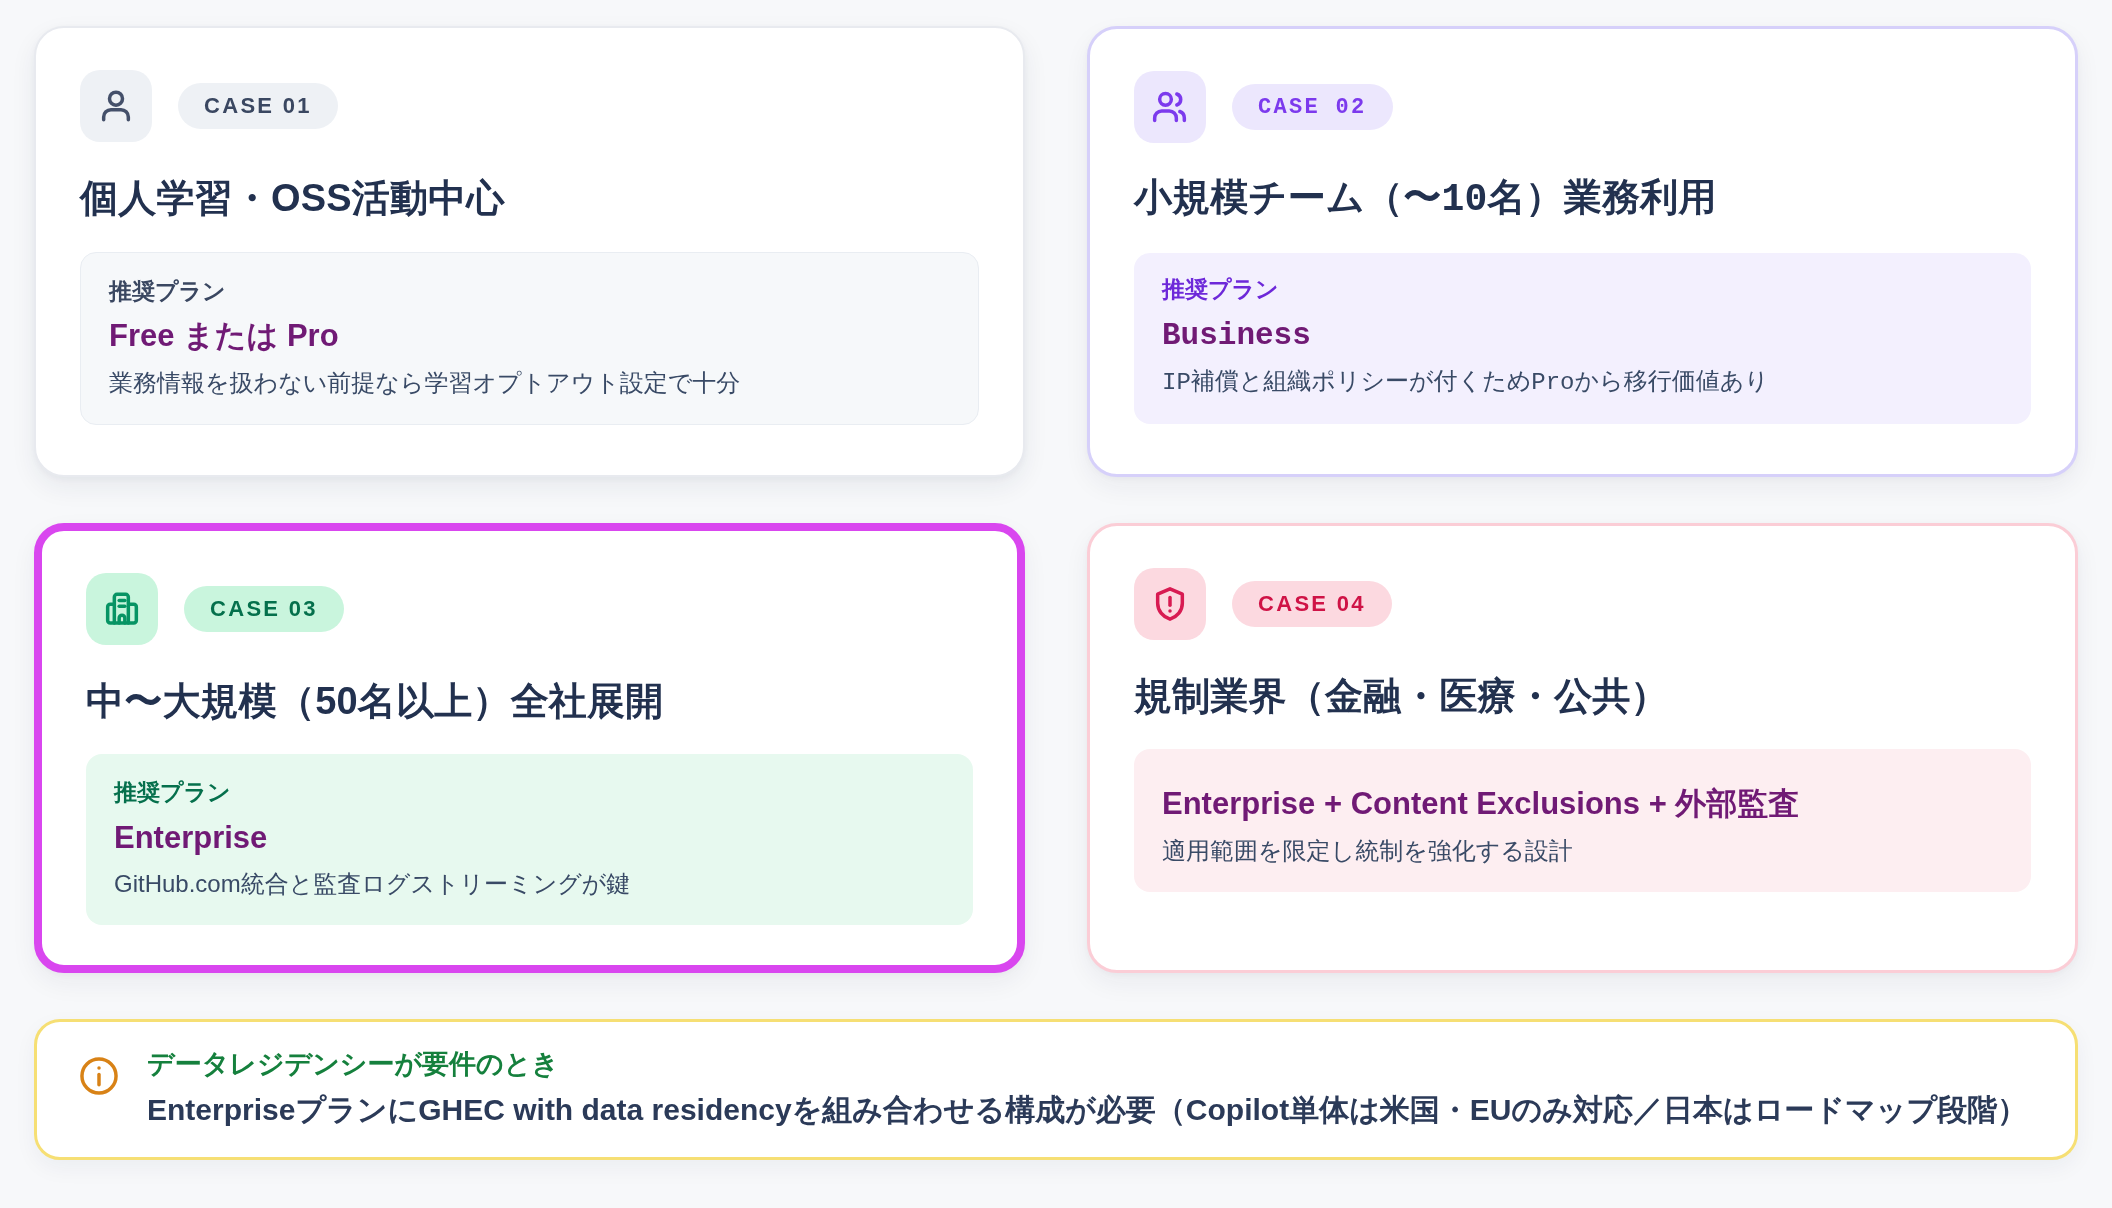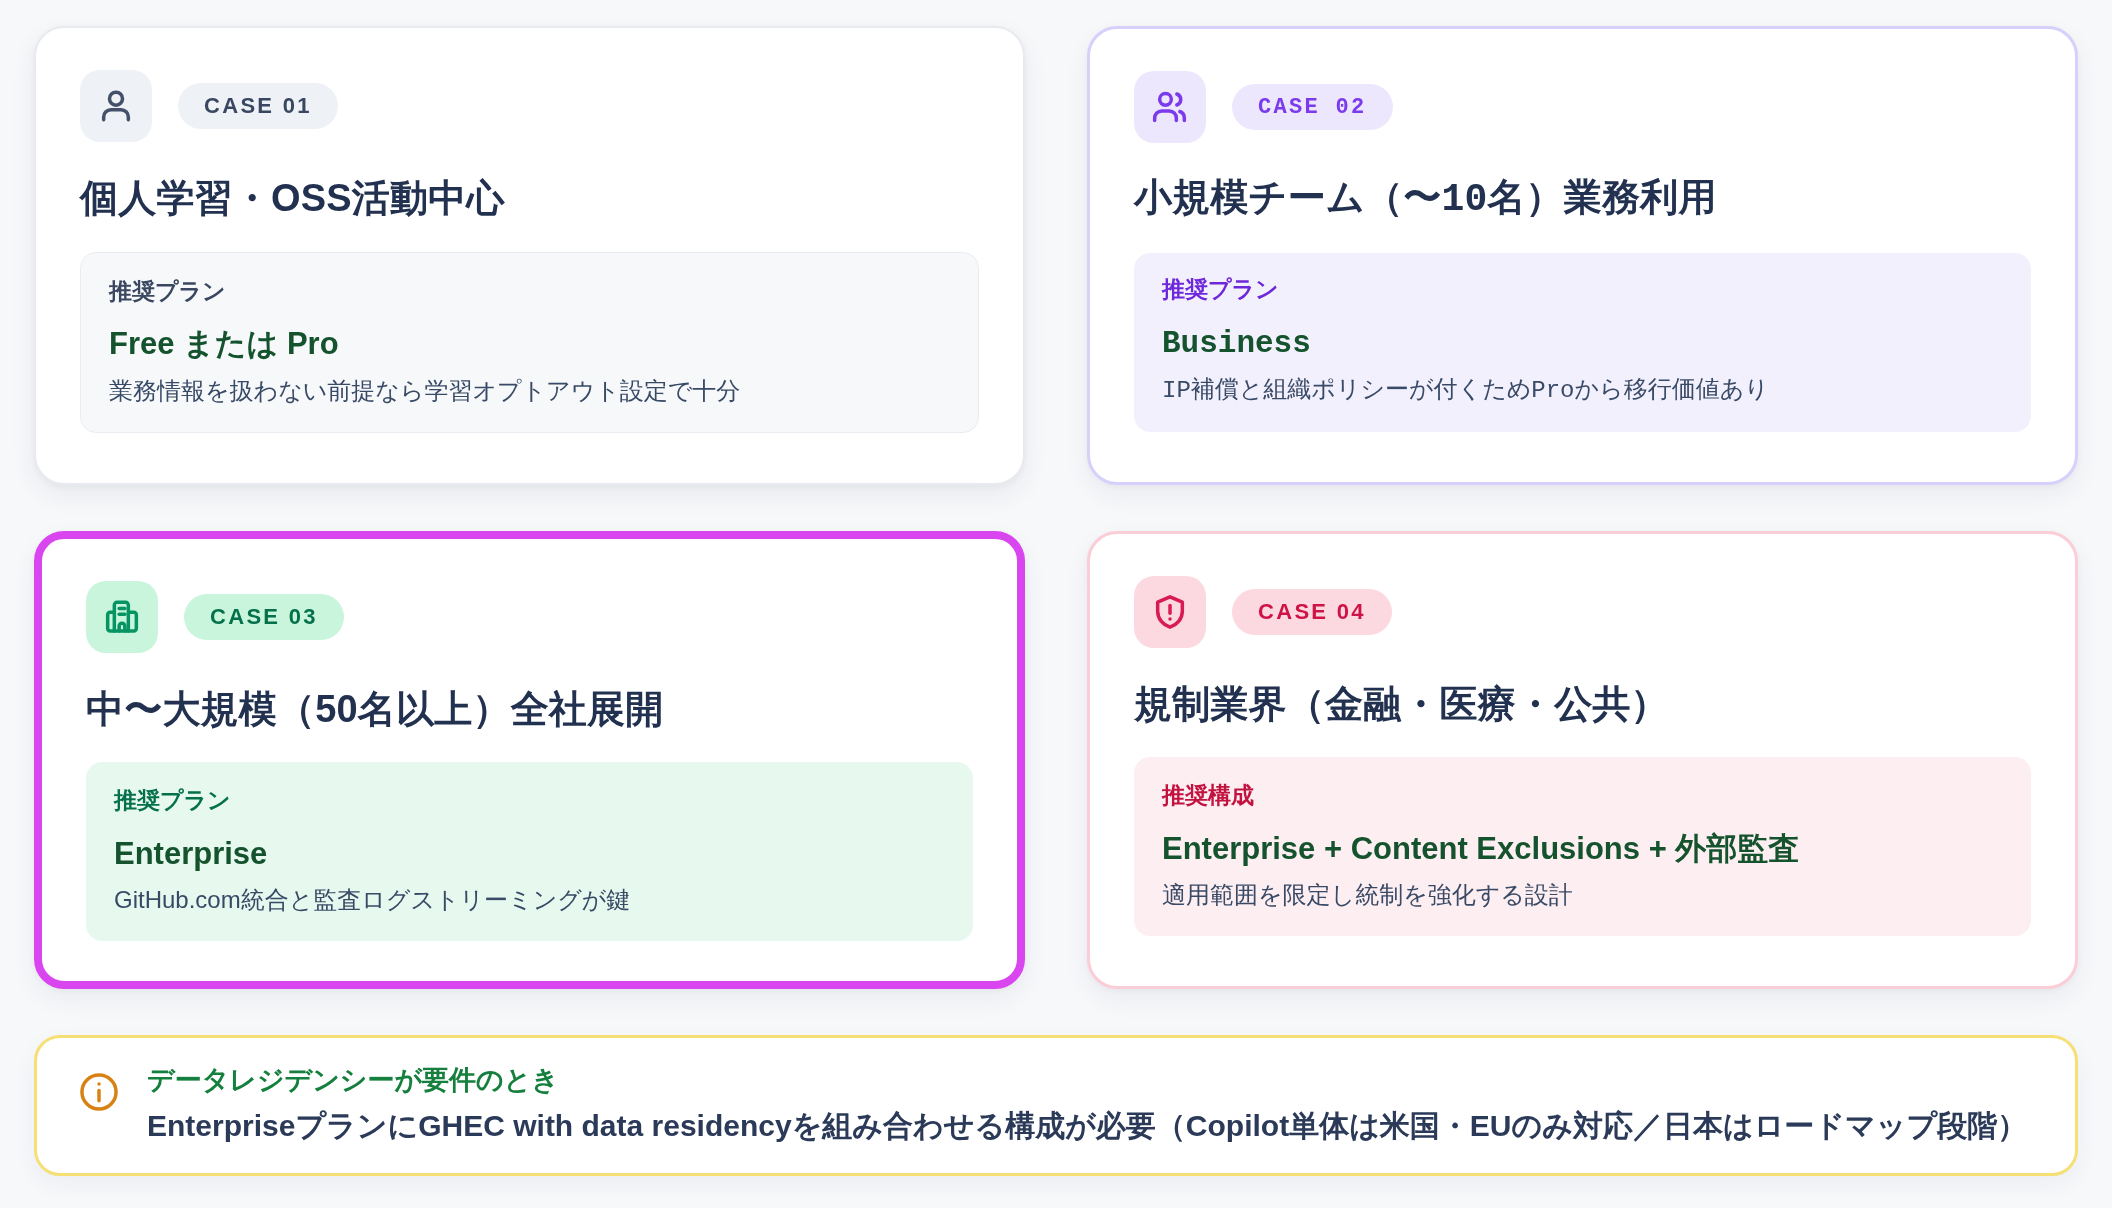--- a/index.html
+++ b/index.html
@@ -110,24 +110,24 @@
     padding: 24px 28px 26px 28px;
     box-sizing: border-box;
   }
 
   .plan-label {
     font-size: 23px;
     font-weight: bold;
     line-height: 1.25;
   }
   .plan-name {
-    margin-top: 20px;
+    margin-top: 12px;
     font-size: 31px;
     font-weight: bold;
-    color: #14532d;
+    color: #701a75;
     line-height: 1.2;
   }
   .plan-note {
     margin-top: 12px;
     font-size: 24px;
     color: #394a66;
     line-height: 1.3;
   }
 
   
@@ -265,21 +265,20 @@
           <svg viewBox="0 0 24 24" fill="none" stroke-width="2.1" stroke-linecap="round" stroke-linejoin="round">
             <path d="M12 2.9 4.6 6.1v5.4c0 4.5 3.1 8.1 7.4 9.6 4.3-1.5 7.4-5.1 7.4-9.6V6.1z"></path>
             <path d="M12 8.1v4.6"></path>
             <path d="M12 16.2h.01"></path>
           </svg>
         </div>
         <span class="case-chip">CASE 04</span>
       </div>
       <div class="card-title">規制業界（金融・医療・公共）</div>
       <div class="plan-box">
-        <div class="plan-label">推奨構成</div>
         <div class="plan-name">Enterprise + Content Exclusions + 外部監査</div>
         <div class="plan-note">適用範囲を限定し統制を強化する設計</div>
       </div>
     </div>
 
   </div>
 
   <div class="banner">
     <span class="banner-icon">
       <svg viewBox="0 0 24 24" fill="none" stroke="#d88216" stroke-width="1.9" stroke-linecap="round" stroke-linejoin="round">

